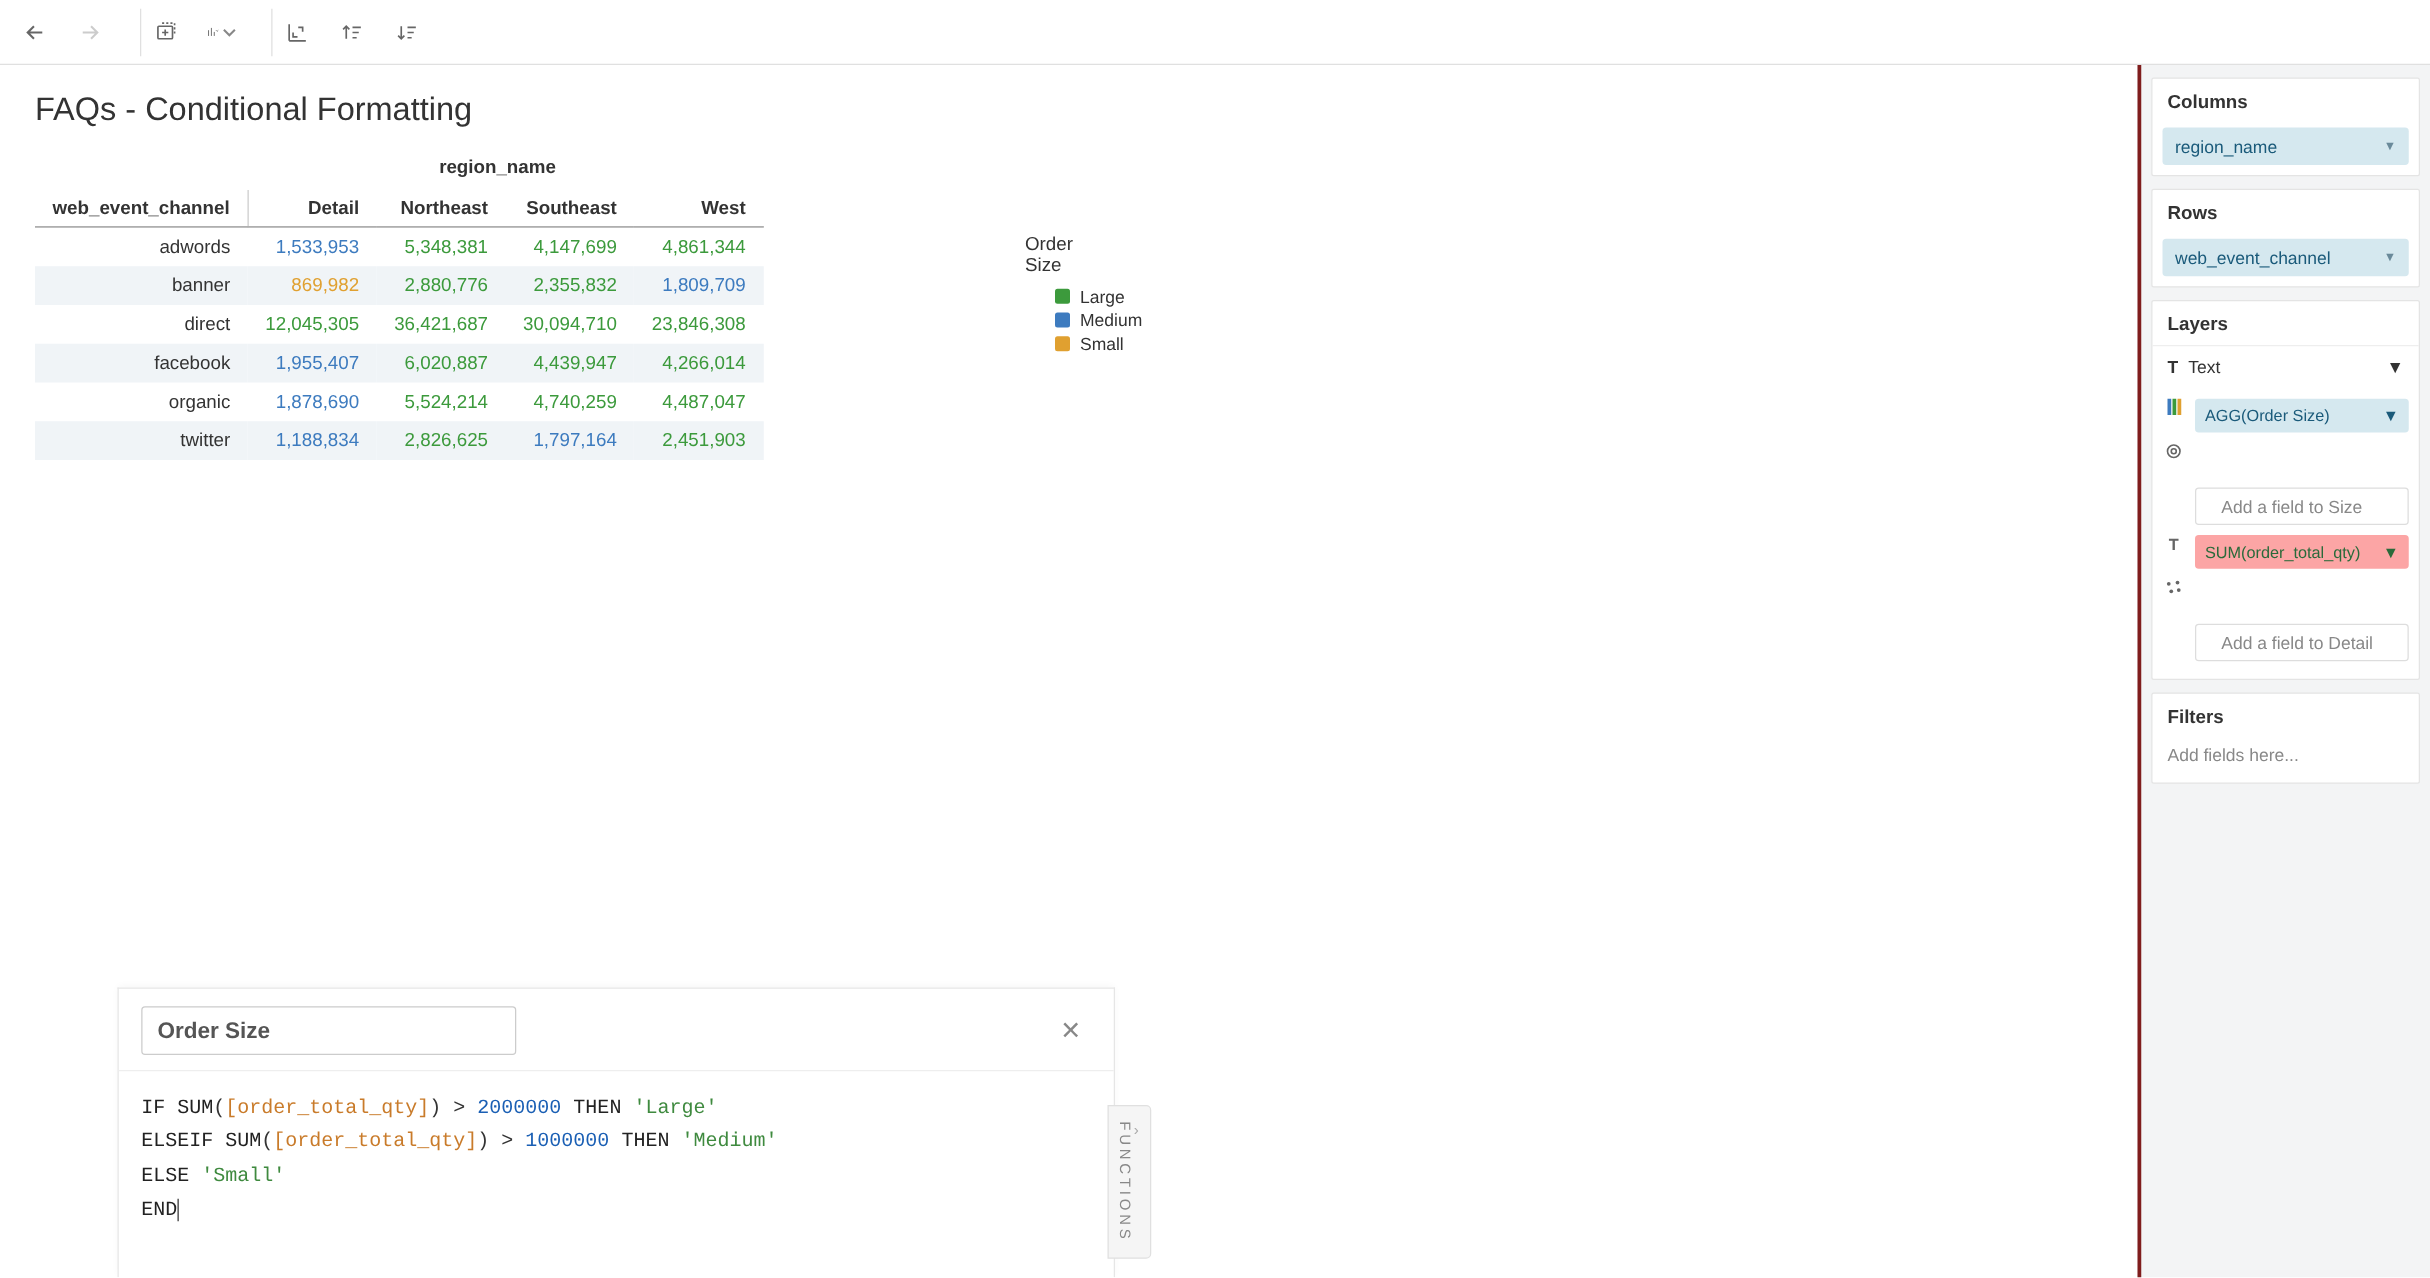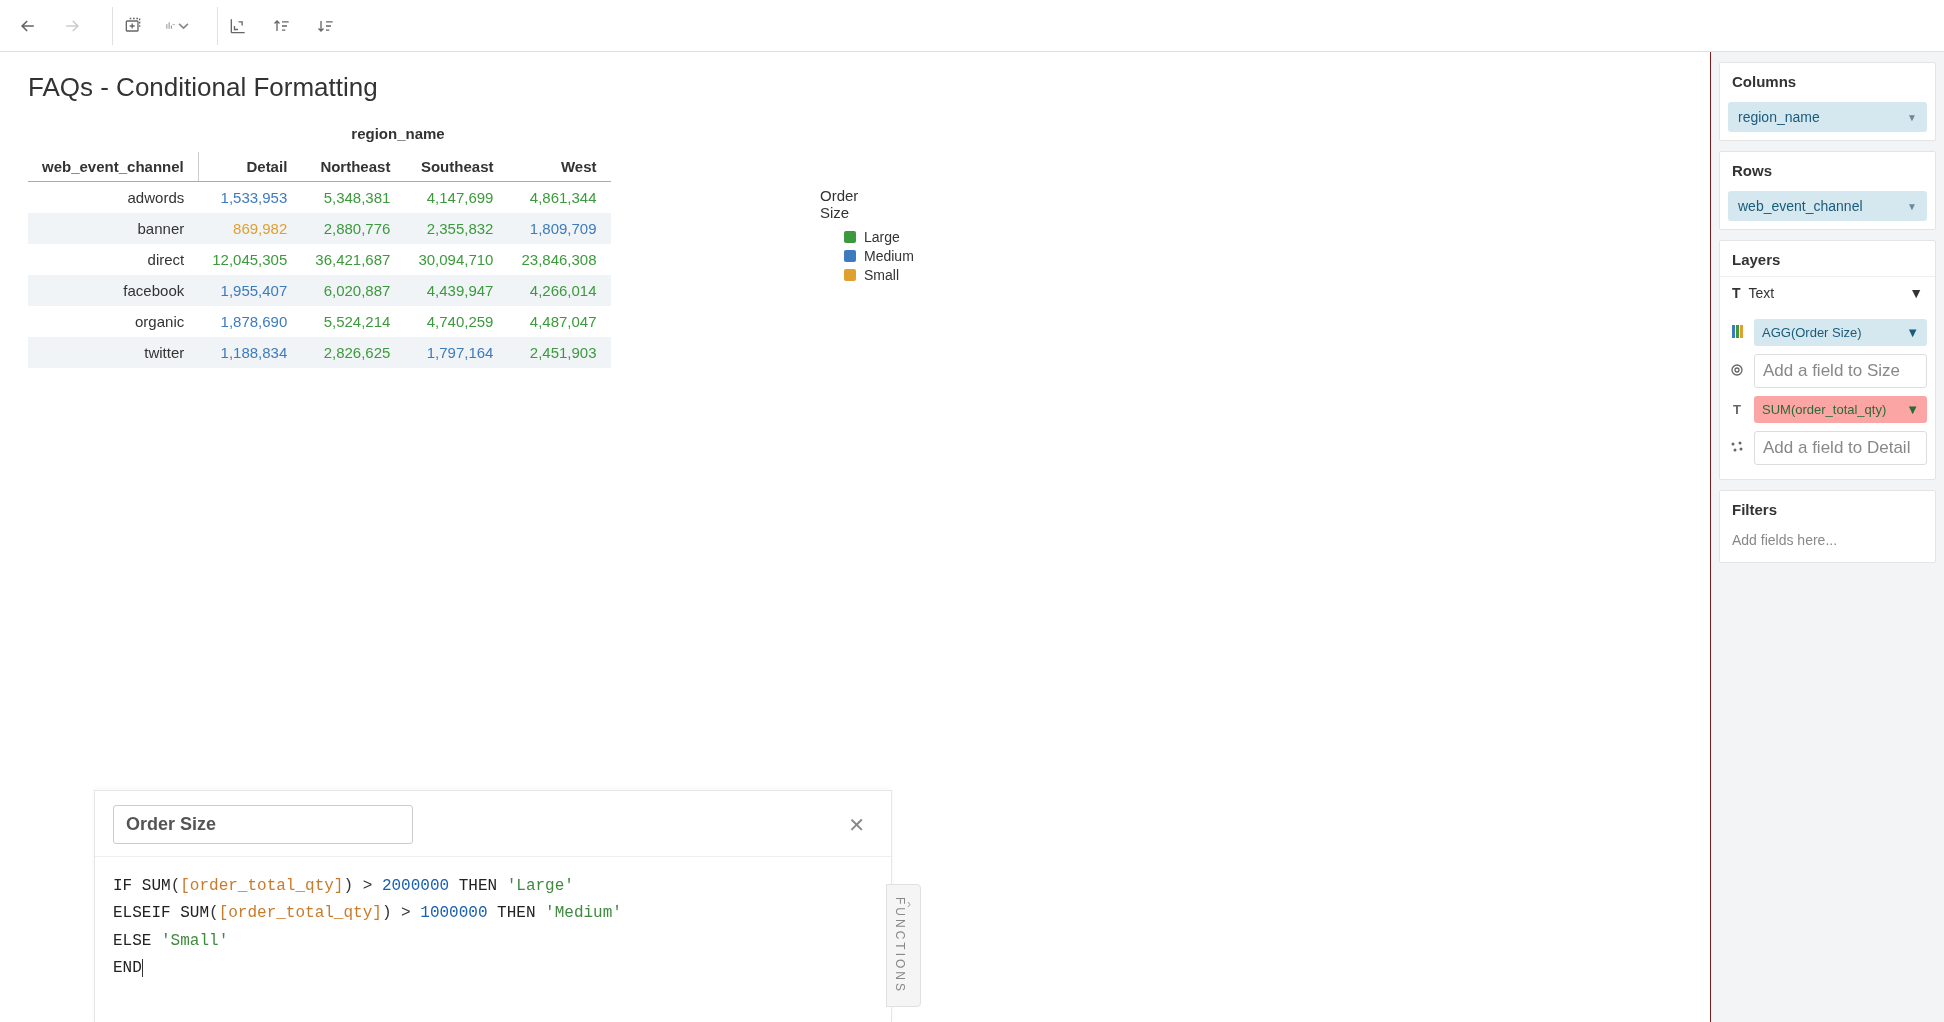--- a/index.html
+++ b/index.html
@@ -125,21 +125,21 @@
     color: #888;
     background: #f5f5f5;
     padding: 12px 6px;
     border: 1px solid #e0e0e0;
     border-radius: 0 4px 4px 0;
   }
   .func-tab .chev { writing-mode: horizontal-tb; display:block; margin-bottom:8px; color:#aaa;}
   .side {
     width: 234px;
     background: #f3f4f5;
-    border-left: 1px solid #7f1d1d;
+    border-left: 3px solid #7f1d1d;
     padding: 10px 8px;
     display: flex;
     flex-direction: column;
     gap: 10px;
     overflow-y: auto;
   }
   .panel {
     background: #fff;
     border: 1px solid #e4e4e4;
     border-radius: 2px;
@@ -163,34 +163,34 @@
   .pill .carat { color: #6a8a9a; font-size: 10px; }
   .layer-row {
     display: flex;
     align-items: center;
     justify-content: space-between;
     padding: 8px 12px;
     border-top: 1px solid #eee;
   }
   .layer-row .lf { display:flex; align-items:center; gap:8px;}
   .mark-row {
-    display:flex; align-items:center; gap:8px;
+    display:flex; align-items:flex-start; gap:8px;
     padding: 4px 8px;
   }
   .mark-row .micon { width: 18px; text-align:center; color:#666; font-size:13px;}
   .mark-pill {
     flex:1;
     border-radius:3px;
     padding:6px 8px;
     font-size:13px;
     display:flex; justify-content:space-between; align-items:center;
   }
   .mark-input {
     flex:1; border:1px solid #ddd; border-radius:3px;
-    padding:6px 8px; font-size:17px; color:#888;
+    padding:6px 20px; font-size:14px; color:#888;margin-top:36px;
   }
   .filters-body { padding: 6px 12px 14px 12px; color:#888; font-size:14px; }
   .ico-color{ display:inline-flex; gap:1px;}
   .ico-color span{width:3px;height:13px;}
 </style>
 </head>
 <body>
 
 <div class="toolbar">
   <div class="tb-group">

